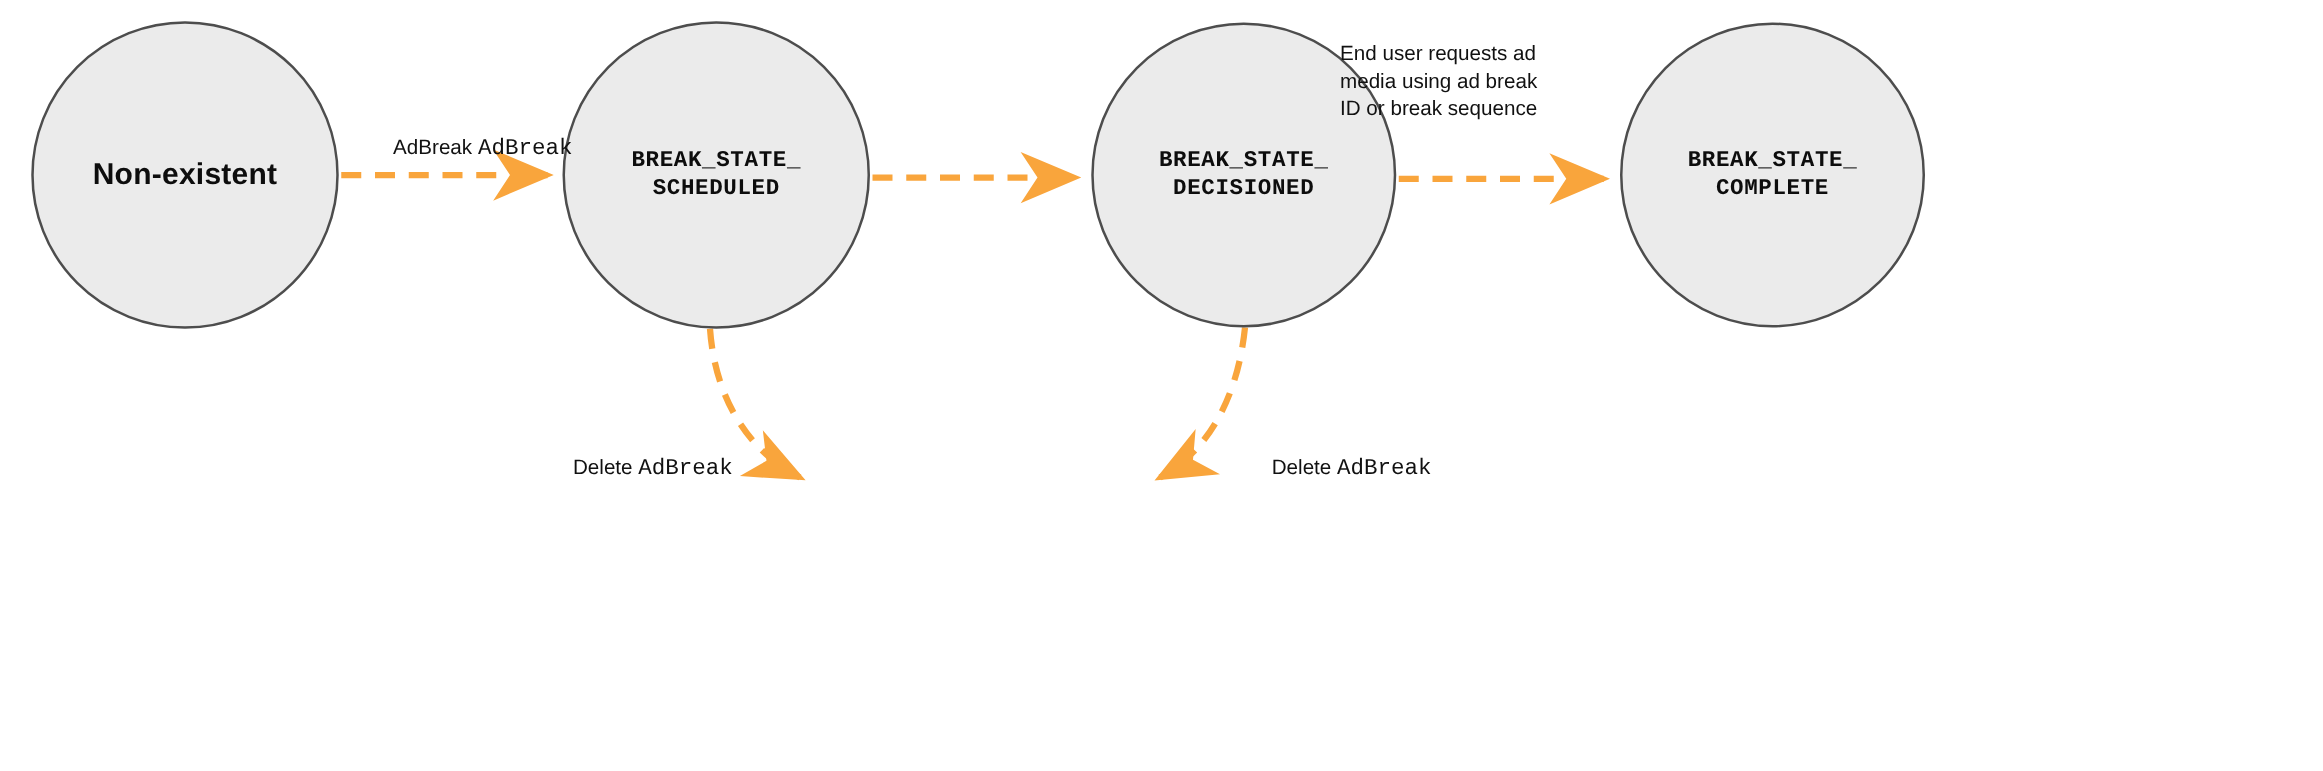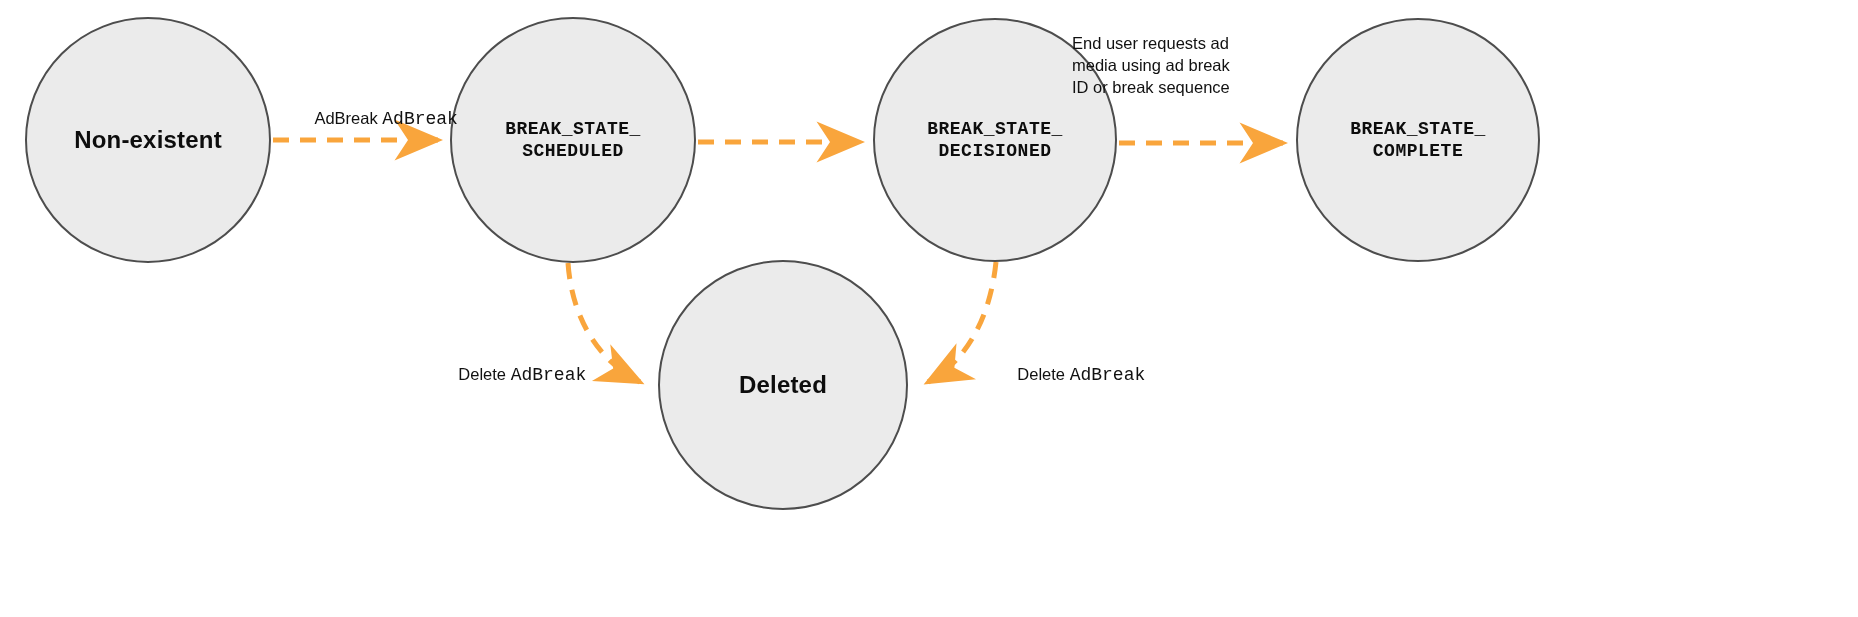--- a/index.html
+++ b/index.html
@@ -57,23 +57,20 @@
     </div>
   </div>
 
   <div class="node" style="left:1296px;top:18px;width:244px;height:244px;">
     <div class="node-label mono">
       <div>BREAK_STATE_</div>
       <div>COMPLETE</div>
     </div>
   </div>
 
-  <div class="node" style="left:658px;top:260px;width:250px;height:250px;">
-    <div class="node-label sans">Deleted</div>
-  </div>
 
   <div class="edge-label" style="left:297px;top:86px;">
     <span class="sans">AdBreak </span><span class="mono">AdBreak</span>
   </div>
 
 
   <div class="edge-label ml" style="left:1072px;top:33px;">
     <span class="sans">End user requests ad media using ad break ID or break sequence</span>
   </div>
 

